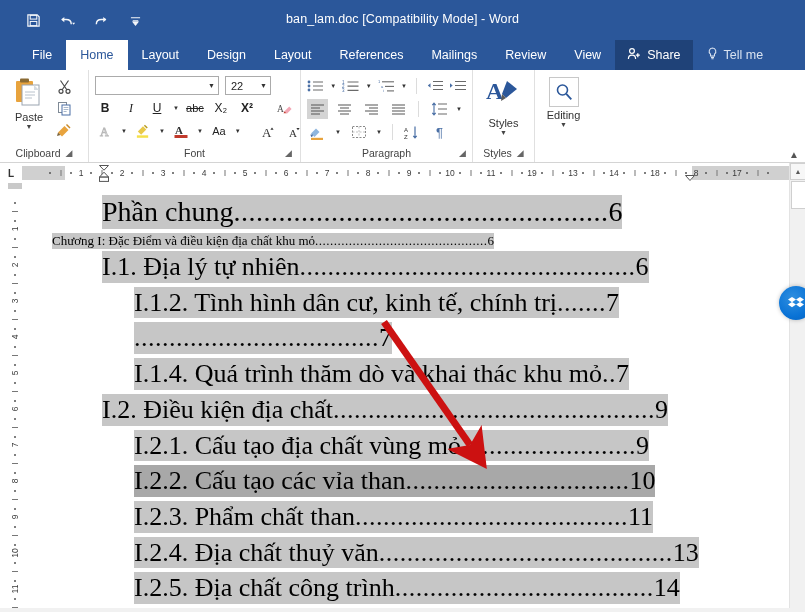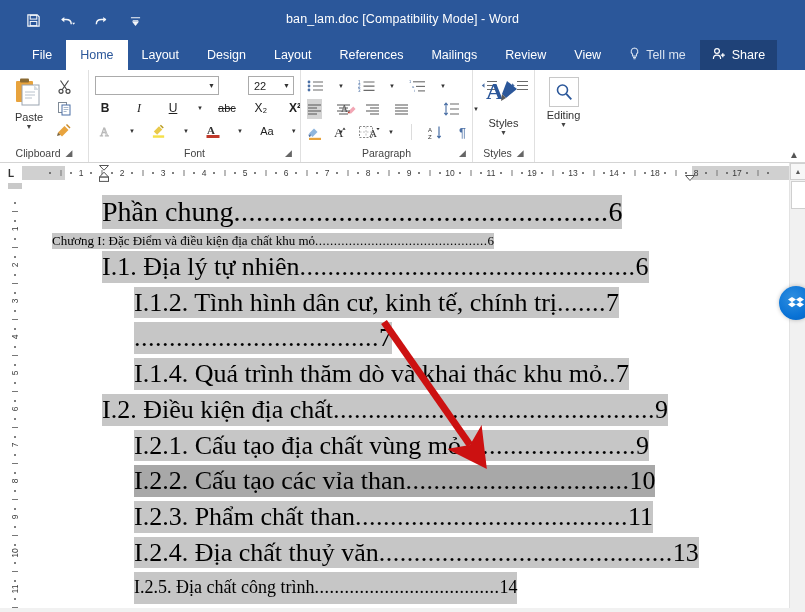--- a/index.html
+++ b/index.html
@@ -82,21 +82,21 @@
   .paste-col { display: flex; flex-direction: column; align-items: center; width: 46px; padding-top: 2px; }
   .paste-icon { width: 34px; height: 34px; position: relative; }
   .paste-label { font-size: 11px; color: #333; margin-top: 1px; }
   .mini-arrow { font-size: 7px; color: #444; line-height: 8px; }
   .clip-small { display: flex; flex-direction: column; gap: 4px; padding-top: 3px; padding-left: 2px; }
   .clip-small-i { width: 20px; height: 18px; display: flex; align-items: center; justify-content: center; }
 
   
   .g-font { width: 212px; }
   .font-rows { display: flex; flex-direction: column; gap: 3px; width: 100%; padding-top: 2px;}
-  .row { display: flex; align-items: center; gap: 14px; justify-content: space-between; }
+  .row { display: flex; align-items: center; gap: 6px; }
   .fontname-box {
     width: 124px; height: 19px; border: 1px solid #ababab; background: #fff;
     display: flex; align-items: center; justify-content: flex-end; padding-right: 3px;
   }
   .fontsize-box {
     width: 46px; height: 19px; border: 1px solid #ababab; background: #fff;
     display: flex; align-items: center; justify-content: space-between; padding: 0 3px 0 5px;
     font-size: 11px; color: #222;
   }
   .cb-arrow { font-size: 7px; color: #333; }
@@ -275,38 +275,38 @@
   <div class="tabbar">
     <div class="tab">File</div>
     <div class="tab active">Home</div>
     <div class="tab">Layout</div>
     <div class="tab">Design</div>
     <div class="tab">Layout</div>
     <div class="tab">References</div>
     <div class="tab">Mailings</div>
     <div class="tab">Review</div>
     <div class="tab">View</div>
-    <div class="tab tellme">
-      <span>
-        <svg width="11" height="13" viewBox="0 0 11 13">
-            <path d="M5.5 1a3.4 3.4 0 00-2 6.1V9h4V7.1A3.4 3.4 0 005.5 1z" fill="none" stroke="#d8e2f0" stroke-width="1.1"></path>
-            <path d="M4 10.4h3M4.4 11.8h2.2" stroke="#d8e2f0" stroke-width="1.1"></path>
-          </svg>
-      </span>
-      <span>Tell me</span>
-    </div>
     <div class="tab share">
       <span>
         <svg width="14" height="13" viewBox="0 0 14 13">
             <circle cx="5" cy="4" r="2.4" fill="none" stroke="#fff" stroke-width="1.2"></circle>
             <path d="M1.4 12c0-2.3 1.7-3.8 3.6-3.8S8.6 9.7 8.6 12" fill="none" stroke="#fff" stroke-width="1.2"></path>
             <path d="M10.8 6.2v4M8.8 8.2h4" stroke="#fff" stroke-width="1.3"></path>
           </svg>
       </span>
       <span>Share</span>
+    </div>
+    <div class="tab tellme">
+      <span>
+        <svg width="11" height="13" viewBox="0 0 11 13">
+            <path d="M5.5 1a3.4 3.4 0 00-2 6.1V9h4V7.1A3.4 3.4 0 005.5 1z" fill="none" stroke="#d8e2f0" stroke-width="1.1"></path>
+            <path d="M4 10.4h3M4.4 11.8h2.2" stroke="#d8e2f0" stroke-width="1.1"></path>
+          </svg>
+      </span>
+      <span>Tell me</span>
     </div>
   </div>
 
   <div class="ribbon">
 
     <div class="group g-clipboard">
       <div class="group-body">
         <div class="paste-col">
           <span class="paste-icon">
             <svg width="34" height="32" viewBox="0 0 34 32">
@@ -804,21 +804,21 @@
             <span>11</span>
           </span>
         </div>
         <div class="toc-line" style="font-size: 26px; line-height: 31.72px; padding-left: 100px; margin-bottom: 4px;">
           <span class="hl">
             <span>I.2.4. Địa chất thuỷ văn</span>
             <span class="leader">..........................................</span>
             <span>13</span>
           </span>
         </div>
-        <div class="toc-line" style="font-size: 18px; line-height: 31.72px; padding-left: 100px; margin-bottom: 4px;">
+        <div class="toc-line" style="font-size: 26px; line-height: 31.72px; padding-left: 100px; margin-bottom: 4px;">
           <span class="hl">
             <span>I.2.5. Địa chất công trình </span>
             <span class="leader">.....................................</span>
             <span>14</span>
           </span>
         </div>
         <div class="toc-line" style="font-size: 26px; line-height: 31.72px; padding-left: 100px; margin-bottom: 4px;">
           <span class="hl">
             <span>I.2.6. Trữ lượng</span>
             <span class="leader">.....................................................</span>

